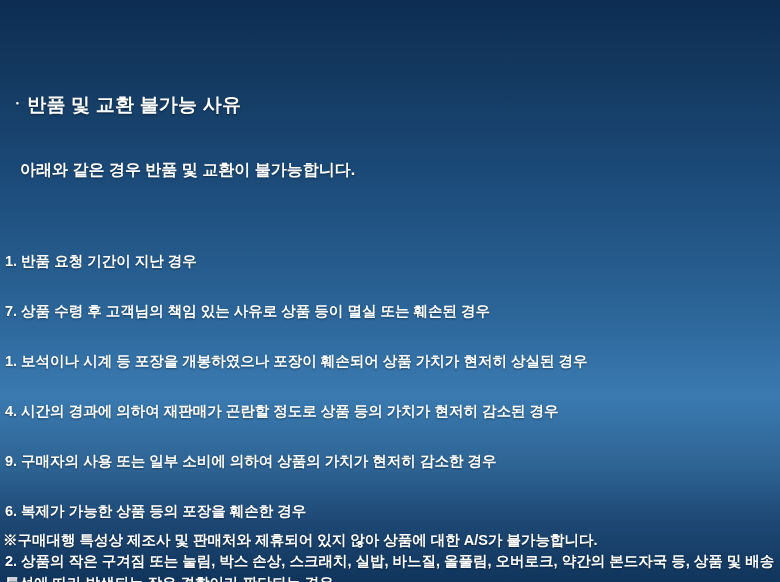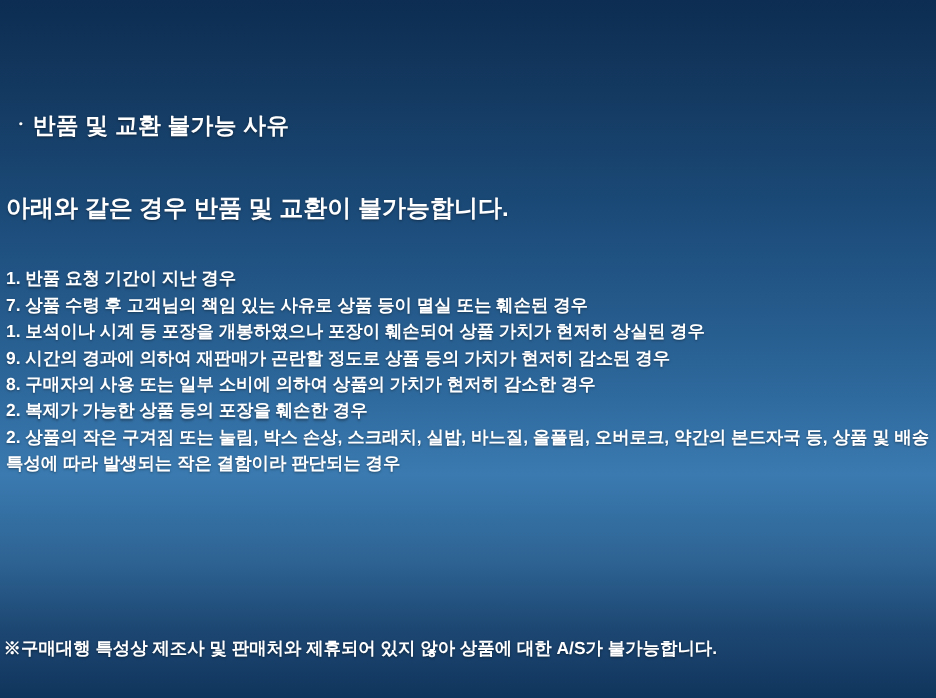--- a/index.html
+++ b/index.html
@@ -42,41 +42,42 @@
     top: 92px;
     font-size: 19px;
     font-weight: bold;
     letter-spacing: 0.2px;
     color: #ffffff;
     text-shadow: 0 1px 2px rgba(0,0,0,0.45);
     white-space: nowrap;
   }
   .intro {
     position: absolute;
-    left: 5px;
+    left: 20px;
     top: 160px;
-    font-size: 20px;
+    font-size: 16px;
     font-weight: bold;
     color: #ffffff;
     text-shadow: 0 1px 2px rgba(0,0,0,0.4);
     white-space: nowrap;
   }
   .list {
     position: absolute;
     left: 5px;
     top: 222px;
     width: 770px;
   }
   .list-item {
     font-size: 14.5px;
     font-weight: bold;
     line-height: 22px;
     color: #ffffff;
     text-shadow: 0 1px 2px rgba(0,0,0,0.4);
     white-space: nowrap;
+    margin-top: 28px;
   }
   .list-item.wrap {
     white-space: normal;
   }
   .footnote {
     position: absolute;
     left: 3px;
     top: 531px;
     font-size: 14.5px;
     font-weight: bold;
@@ -92,22 +93,22 @@
   <div class="content">
 
     <div class="heading">ㆍ반품 및 교환 불가능 사유</div>
 
     <div class="intro">아래와 같은 경우 반품 및 교환이 불가능합니다.</div>
 
     <div class="list">
       <div class="list-item">1. 반품 요청 기간이 지난 경우</div>
       <div class="list-item">7. 상품 수령 후 고객님의 책임 있는 사유로 상품 등이 멸실 또는 훼손된 경우</div>
       <div class="list-item">1. 보석이나 시계 등 포장을 개봉하였으나 포장이 훼손되어 상품 가치가 현저히 상실된 경우</div>
-      <div class="list-item">9. 시간의 경과에 의하여 재판매가 곤란할 정도로 상품 등의 가치가 현저히 감소된 경우</div>
-      <div class="list-item">8. 구매자의 사용 또는 일부 소비에 의하여 상품의 가치가 현저히 감소한 경우</div>
-      <div class="list-item">2. 복제가 가능한 상품 등의 포장을 훼손한 경우</div>
+      <div class="list-item">4. 시간의 경과에 의하여 재판매가 곤란할 정도로 상품 등의 가치가 현저히 감소된 경우</div>
+      <div class="list-item">9. 구매자의 사용 또는 일부 소비에 의하여 상품의 가치가 현저히 감소한 경우</div>
+      <div class="list-item">6. 복제가 가능한 상품 등의 포장을 훼손한 경우</div>
       <div class="list-item wrap">2. 상품의 작은 구겨짐 또는 눌림, 박스 손상, 스크래치, 실밥, 바느질, 올풀림, 오버로크, 약간의 본드자국 등, 상품 및 배송 특성에 따라 발생되는 작은 결함이라 판단되는 경우</div>
     </div>
 
     <div class="footnote">※구매대행 특성상 제조사 및 판매처와 제휴되어 있지 않아 상품에 대한 A/S가 불가능합니다.</div>
 
   </div>
 </div>
 
 </body></html>

